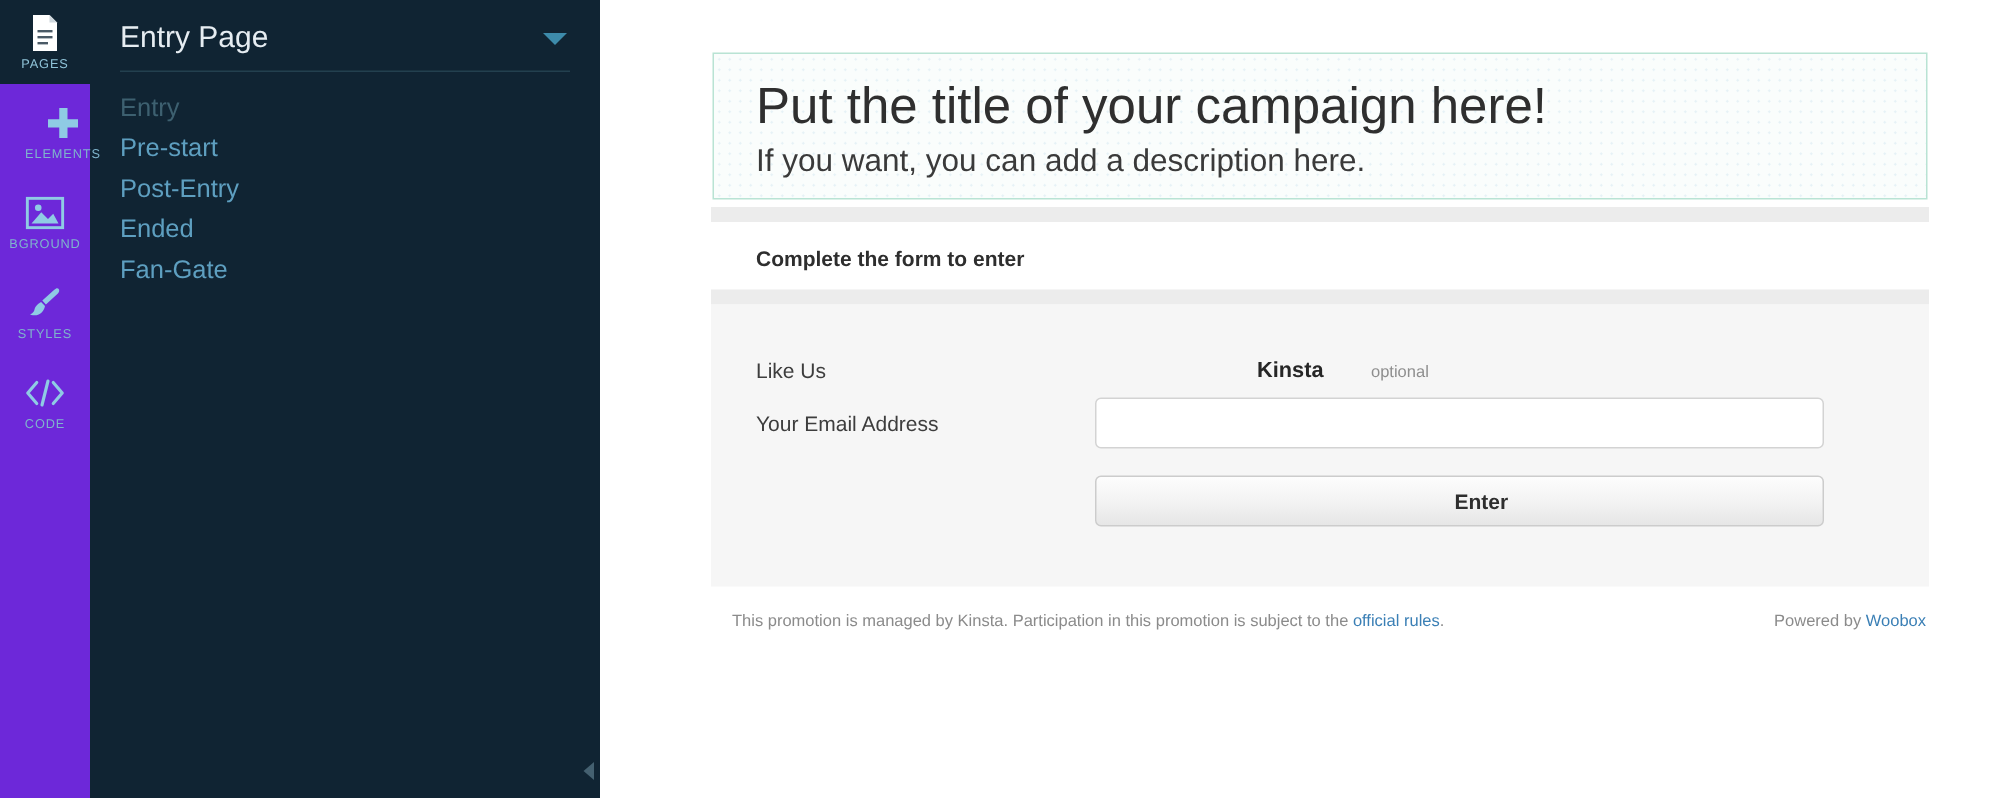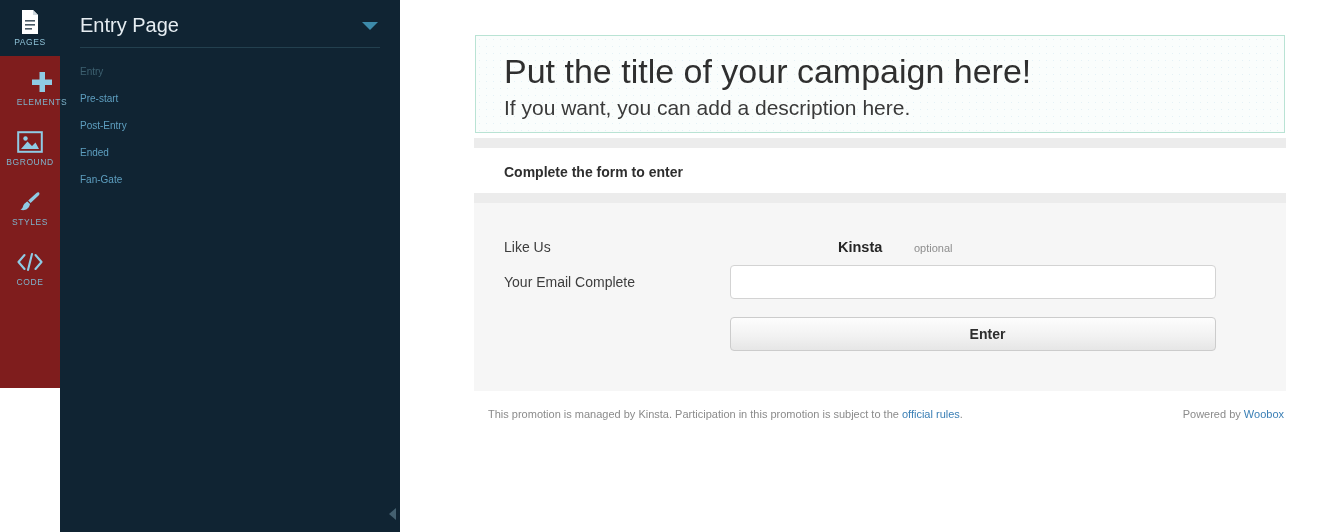--- a/index.html
+++ b/index.html
@@ -13,22 +13,22 @@
     font-family: "Liberation Sans", sans-serif;
     overflow: hidden;
     position: relative;
   }
 
   
   #icon-rail {
     position: absolute;
     left: 0; top: 0;
     width: 60px;
-    height: 388px;
-    background: #7f1d1d;
+    height: 532px;
+    background: #6d28d9;
     z-index: 5;
   }
   .rail-item {
     width: 60px;
     height: 60px;
     display: flex;
     flex-direction: column;
     align-items: center;
     justify-content: center;
     cursor: pointer;
@@ -93,21 +93,21 @@
   }
   #panel-divider {
     height: 1px;
     background: #23404f;
     margin: 0 20px 0 20px;
   }
   #page-list {
     padding: 10px 20px 0 20px;
   }
   .page-item {
-    font-size: 10px;
+    font-size: 17px;
     line-height: 27px;
     color: #5e9fc0;
     cursor: pointer;
   }
   .page-item.current {
     color: #3d6070;
     cursor: default;
   }
   #collapse-handle {
     position: absolute;
@@ -383,21 +383,21 @@
 
   <div id="form-body">
 
     <div class="form-row" id="row-like">
       <span class="field-label">Like Us</span>
       <span id="like-brand">Kinsta</span>
       <span id="like-optional">optional</span>
     </div>
 
     <div class="form-row" id="row-email">
-      <span class="field-label">Your Email Complete</span>
+      <span class="field-label">Your Email Address</span>
       <input id="email-input" type="text" placeholder="" style="">
       <button id="enter-button">Enter</button>
     </div>
 
   </div>
 
   <div id="canvas-footer">
     <div id="footer-legal">
       <span>This promotion is managed by Kinsta. Participation in this promotion is subject to the </span><a class="link">official rules</a><span>.</span>
     </div>

